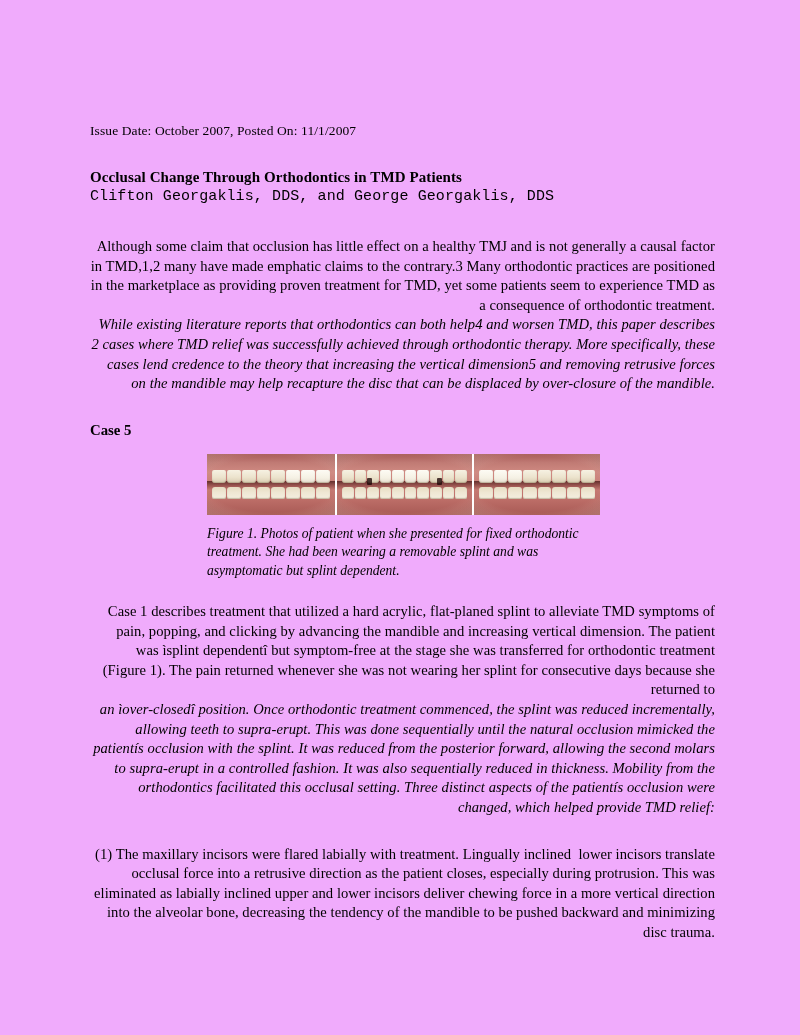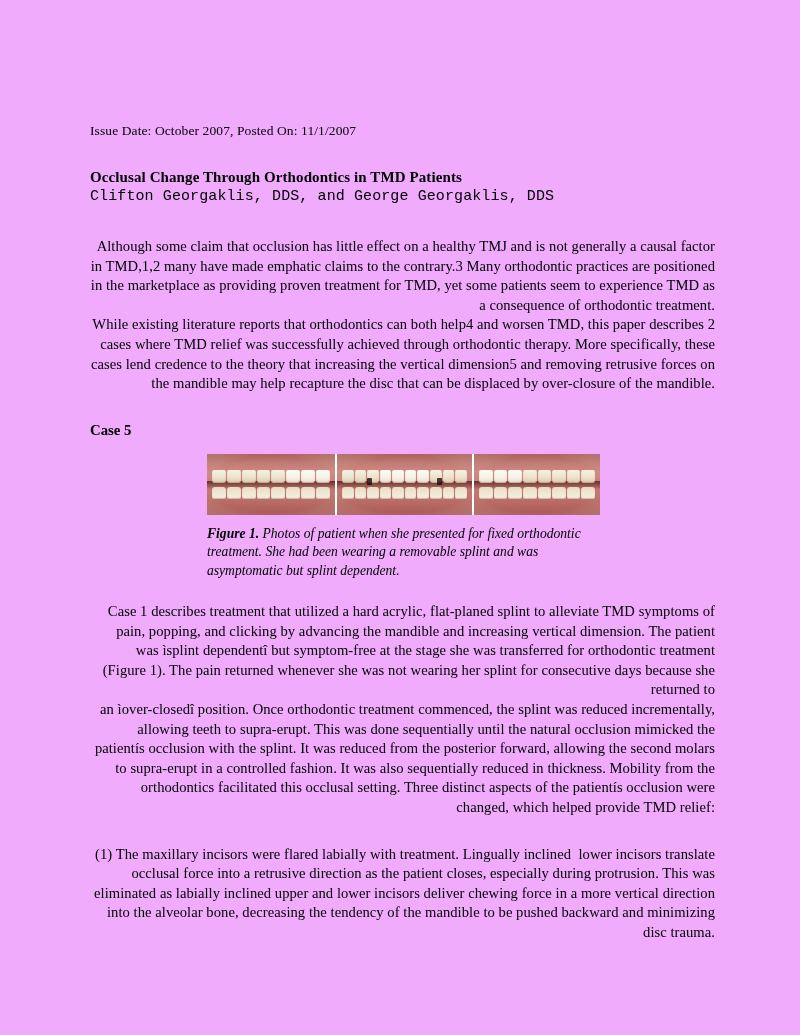--- a/index.html
+++ b/index.html
@@ -178,26 +178,26 @@
 
   .caption {
     margin-top: 10px;
     width: 393px;
     font-size: 13.6px;
     line-height: 18.4px;
     font-style: italic;
     white-space: pre-wrap;
   }
   .caption b {
-    font-weight: bold;
+    font-weight: normal;
     font-style: italic;
   }
 
   .para-body { margin-top: 22px; }
-  .para-tight { margin-top: 0; }
+  .para-tight { margin-top: 0; font-style: italic; }
   .para-gap   { margin-top: 27px; }
 </style>
 </head>
 <body>
 
 <div class="page">
   <div class="content">
 
     <div class="issue-date">Issue Date: October 2007, Posted On: 11/1/2007</div>
 

